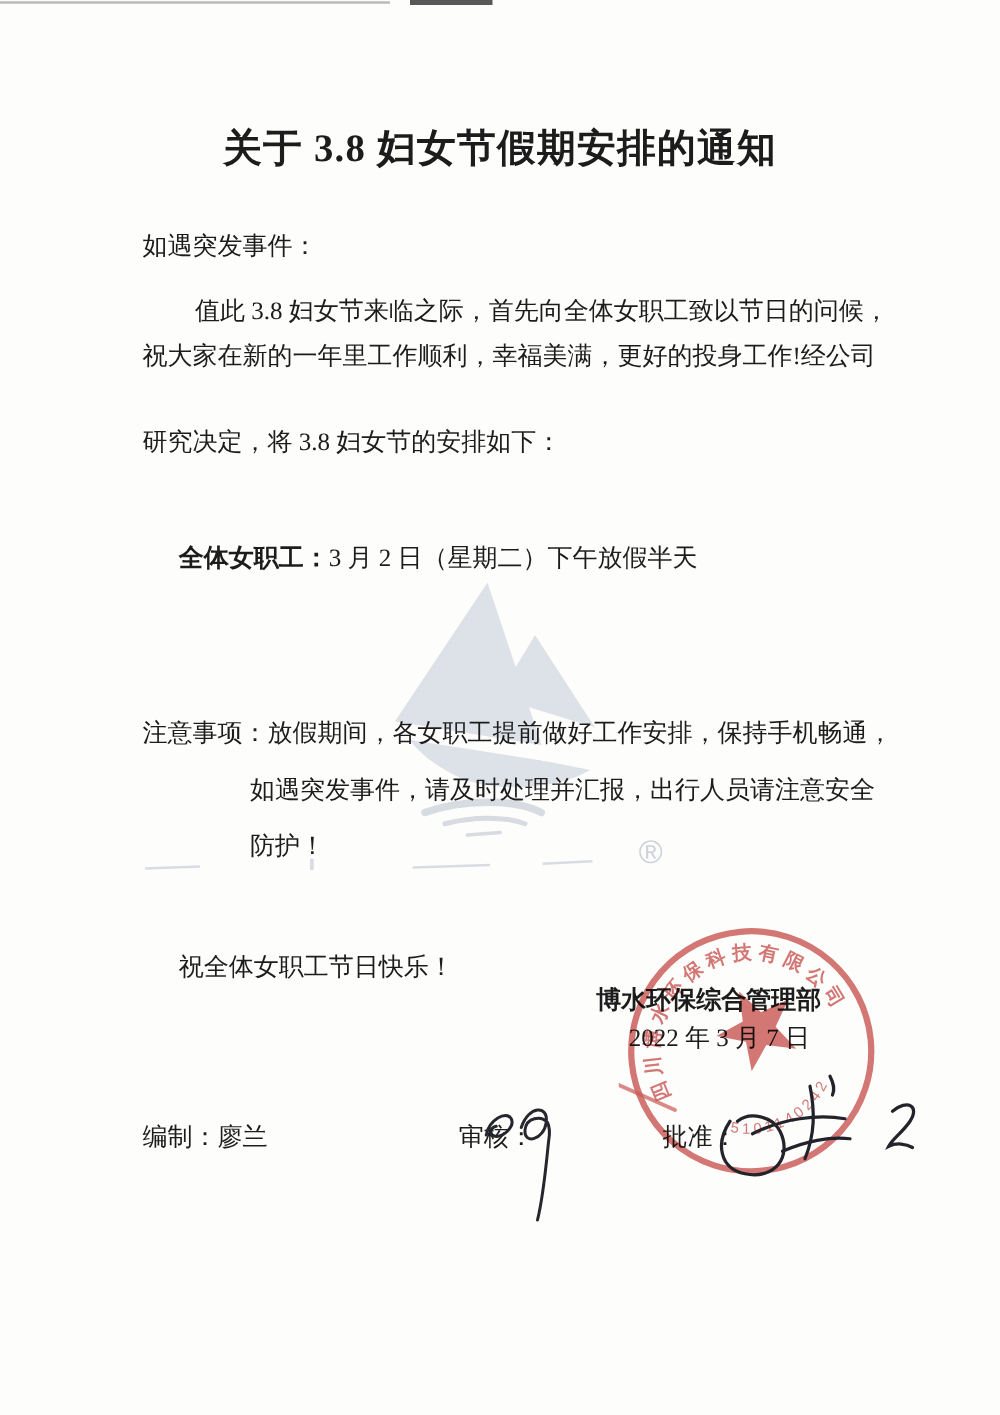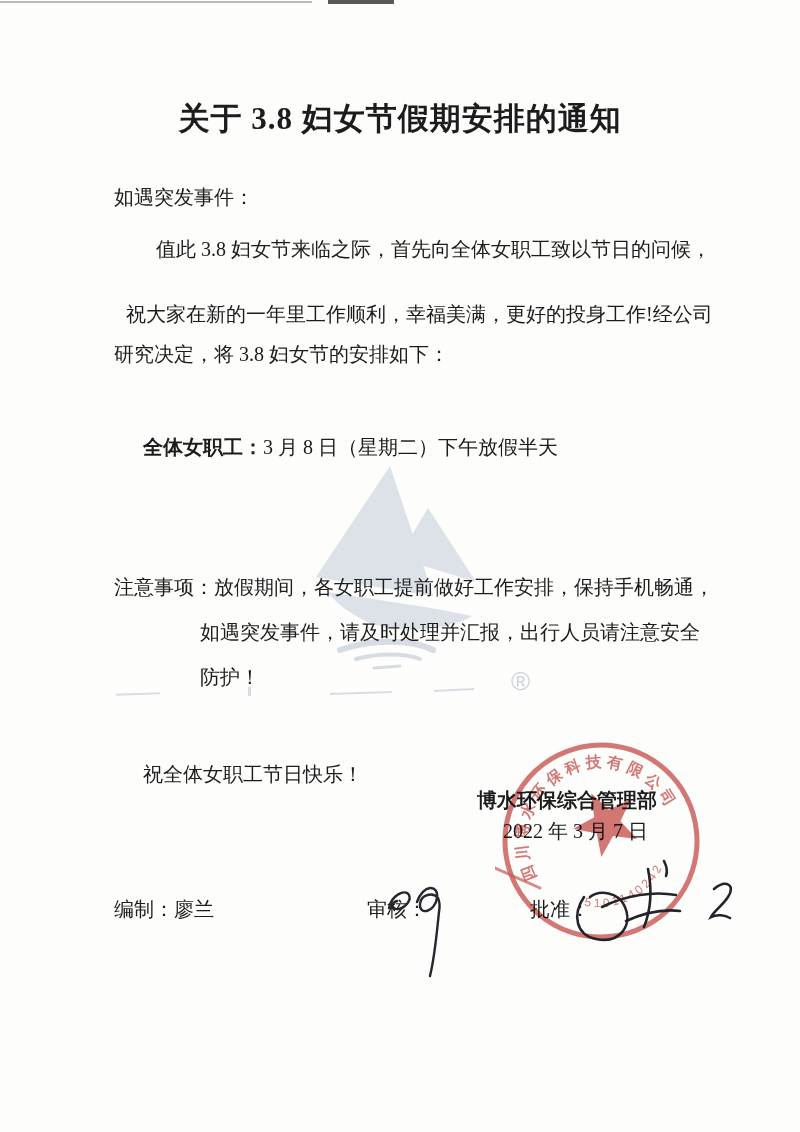--- a/index.html
+++ b/index.html
@@ -17,21 +17,21 @@
   .scan-line-b { position:absolute; top:0; left:328px; width:66px; height:4px; background:#2e2e2e; opacity:.8; }
 
   .title {
     position:absolute; top:98px; left:0; width:800px;
     text-align:center; font-size:31px; font-weight:bold; letter-spacing:1px;
     margin:0;
   }
   .body-text { position:absolute; font-size:20px; line-height:1.35; white-space:nowrap; }
   .salutation { top:184px; left:114px; }
   .line-intro-1 { top:236px; left:156px; }
-  .line-intro-2 { top:301px; left:114px;margin-left:12px; }
+  .line-intro-2 { top:272px; left:114px; }
   .line-intro-3 { top:341px; left:114px; }
   .arrangement  { top:434px; left:143px; }
   .arrangement .bold { font-weight:bold;text-align:right; }
   .note-1 { top:574px; left:114px; }
   .note-2 { top:619px; left:200px; }
   .note-3 { top:664px; left:200px; }
   .wish   { top:761px; left:143px; }
   .dept   { top:787px; right:143px;font-weight:bold; }
   .date   { top:818px; right:152px; }
 
@@ -91,21 +91,21 @@
   <div class="content">
     <h1 class="title">关于 3.8 妇女节假期安排的通知</h1>
 
     <div class="body-text salutation">如遇突发事件：</div>
 
     <div class="body-text line-intro-1">值此 3.8 妇女节来临之际，首先向全体女职工致以节日的问候，</div>
     <div class="body-text line-intro-2">祝大家在新的一年里工作顺利，幸福美满，更好的投身工作!经公司</div>
     <div class="body-text line-intro-3">研究决定，将 3.8 妇女节的安排如下：</div>
 
     <div class="body-text arrangement">
-      <span class="bold">全体女职工：</span><span>3 月 8 日（星期二）下午放假半天</span>
+      <span class="bold">全体女职工：</span><span>3 月 2 日（星期二）下午放假半天</span>
     </div>
 
     <div class="body-text note-1">
       <span>注意事项：</span><span>放假期间，各女职工提前做好工作安排，保持手机畅通，</span>
     </div>
     <div class="body-text note-2">如遇突发事件，请及时处理并汇报，出行人员请注意安全</div>
     <div class="body-text note-3">防护！</div>
 
     <div class="body-text wish">祝全体女职工节日快乐！</div>
 

